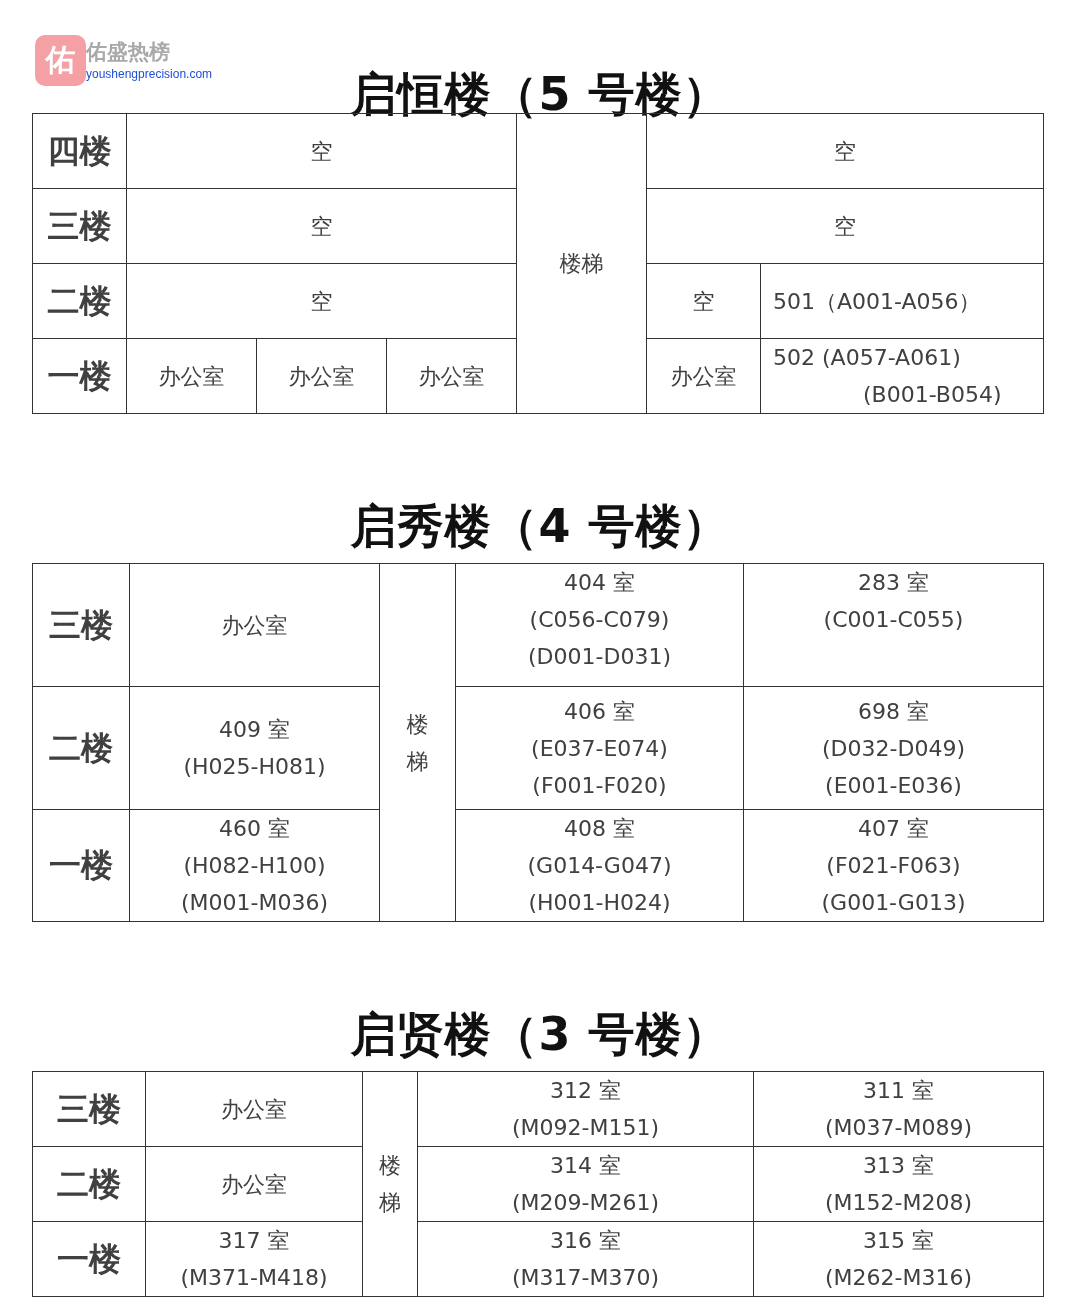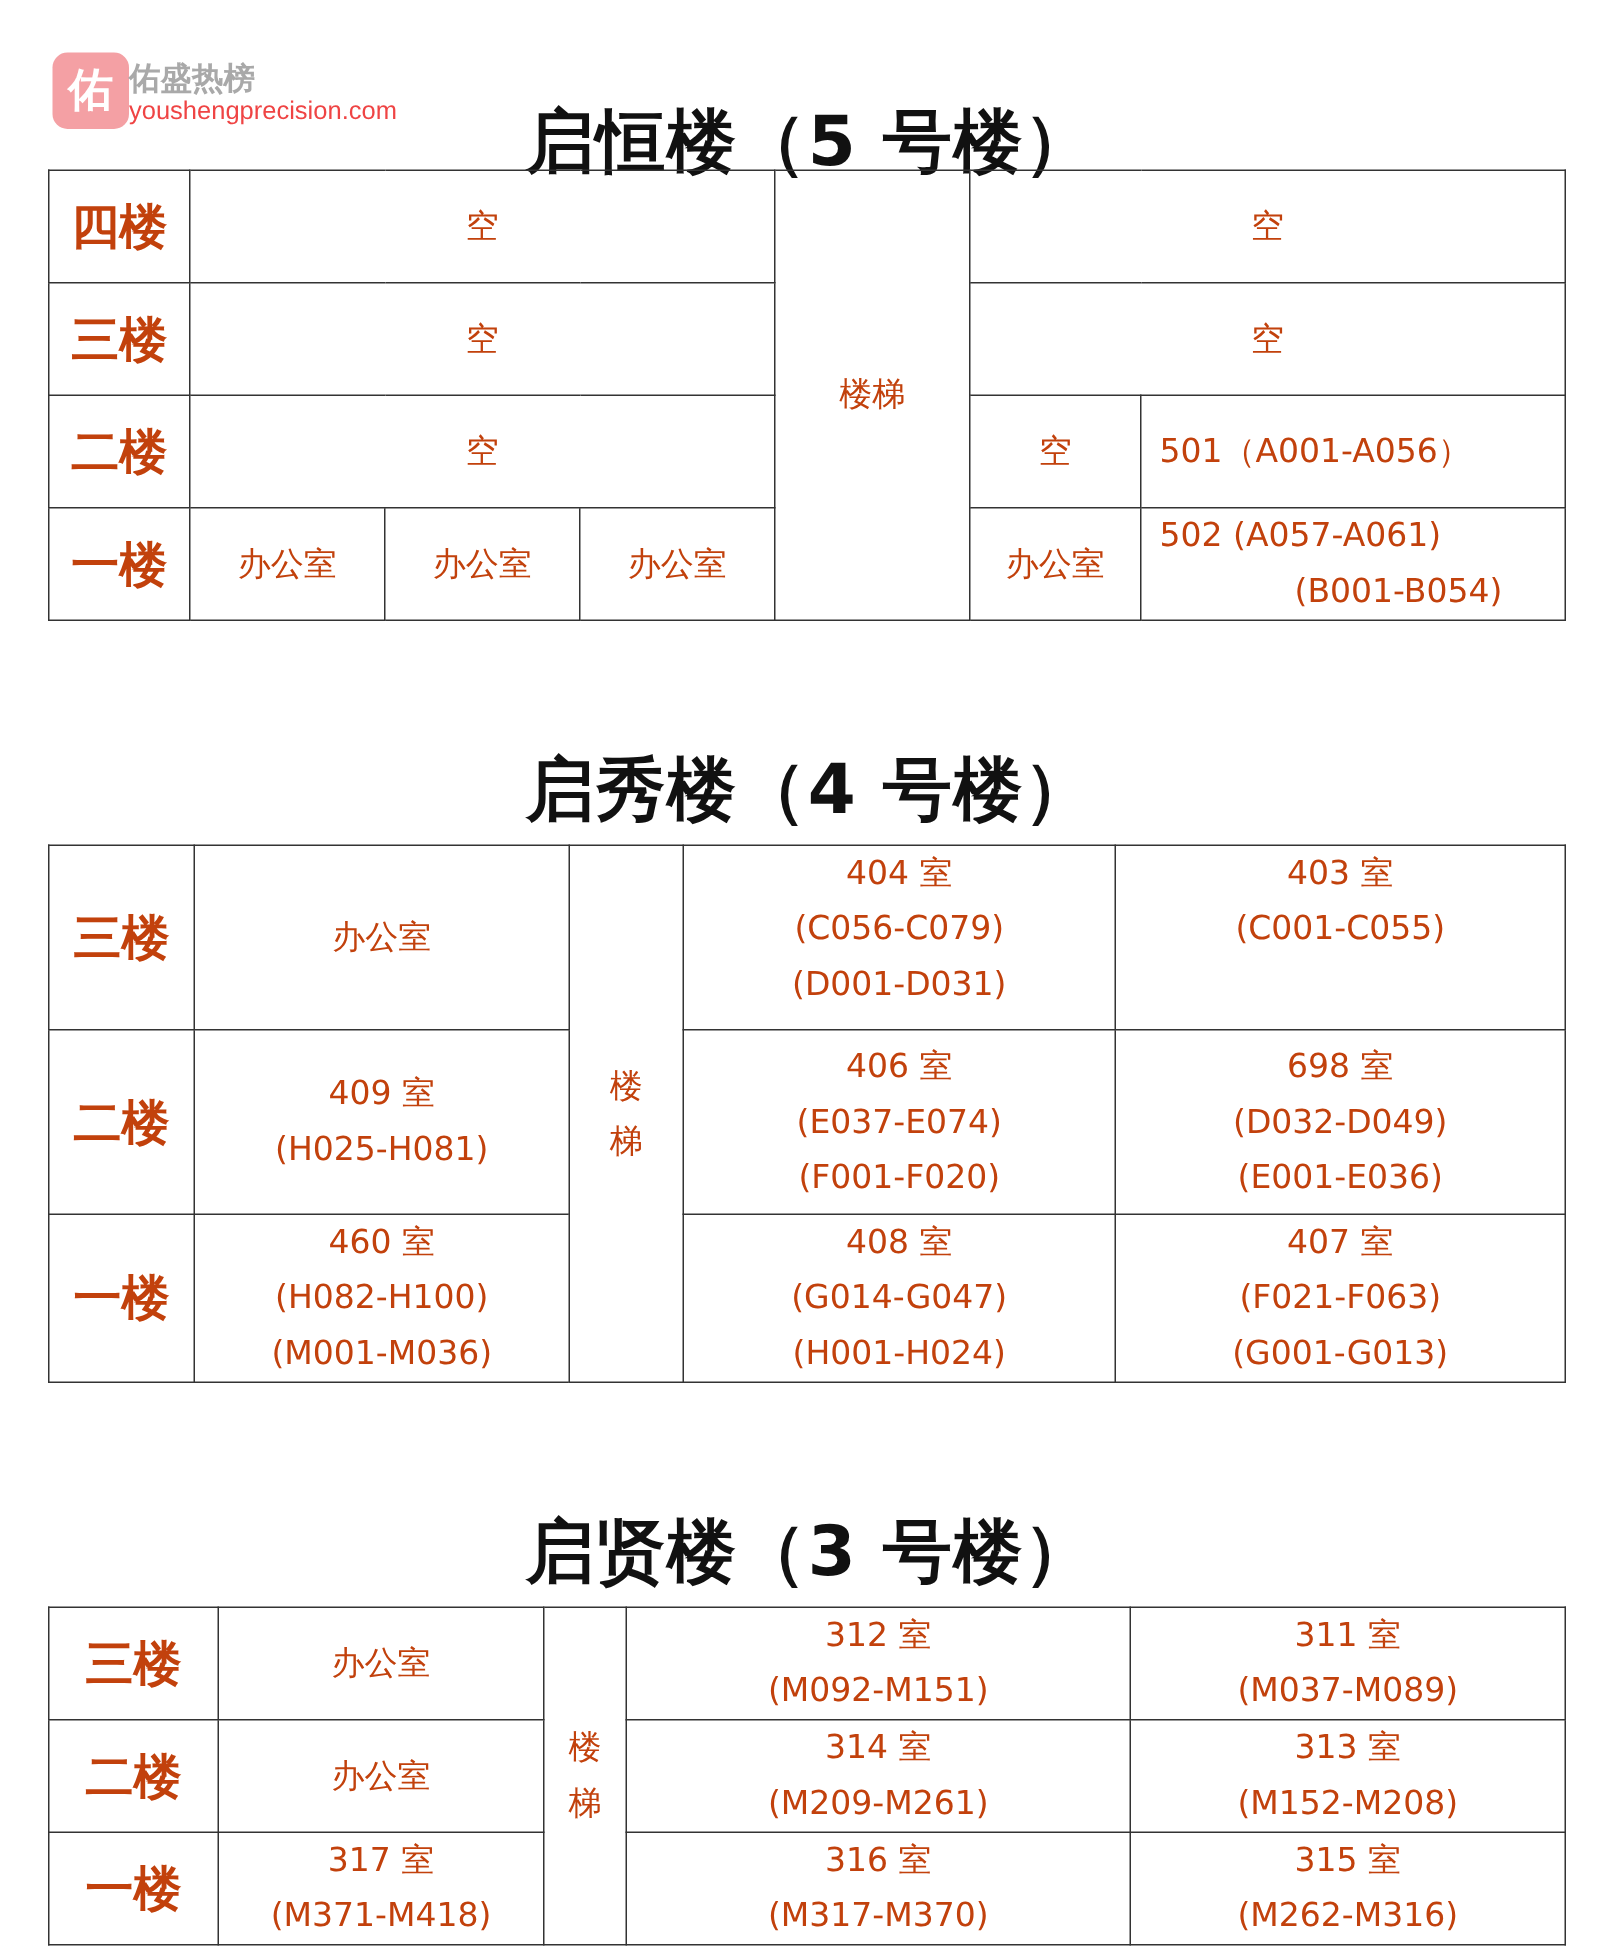--- a/index.html
+++ b/index.html
@@ -4,26 +4,26 @@
 <style>
   html, body { margin: 0; padding: 0; background: #ffffff; }
   body { width: 1080px; height: 1301px; position: relative; overflow: hidden;
          font-family: "DejaVu Sans", "Liberation Sans", sans-serif; color: #111; }
   .logo { position: absolute; left: 35px; top: 35px; display: flex; align-items: center; }
   .logo-badge { width: 51px; height: 51px; border-radius: 10px; background: #f4a0a4;
                 color: #fff; font-size: 30px; font-weight: bold; display: flex;
                 align-items: center; justify-content: center; }
   .logo-text { margin-left: 0; }
   .logo-name { font-size: 21px; font-weight: bold; color: #a9a9a9; line-height: 26px; }
-  .logo-url { font-size: 17px; color: #ef4444; line-height: 18px; font-family: "Liberation Sans", sans-serif; }
+  .logo-url { font-size: 12px; color: #1d4ed8; line-height: 18px; font-family: "Liberation Sans", sans-serif; }
   .title { position: absolute; left: 0; width: 1080px; text-align: center;
            font-size: 46px; font-weight: bold; color: #111; letter-spacing: 1px; }
   table { position: absolute; left: 32px; border-collapse: collapse; table-layout: fixed; }
   td { border: 1.5px solid #333; text-align: center; vertical-align: middle;
-       font-size: 22px; line-height: 37px; padding: 0; color: #c2410c; }
+       font-size: 22px; line-height: 37px; padding: 0; color: #404040; }
   td.floor { font-size: 32px; font-weight: bold; }
   td.stair { font-size: 22px; }
   td.left-text { text-align: left; padding-left: 12px; margin-left: 45px; }
   .line { display: block; }
   .indent { padding-left: 90px; }
   .vchar { display: block; line-height: 37px; }
 </style>
 </head>
 <body>
 
@@ -96,21 +96,21 @@
     <td rowspan="3" class="stair">
       <span class="vchar">楼</span>
       <span class="vchar">梯</span>
     </td>
     <td style="vertical-align:top;">
       <span class="line">404 室</span>
       <span class="line">(C056-C079)</span>
       <span class="line">(D001-D031)</span>
     </td>
     <td style="vertical-align:top;">
-      <span class="line">403 室</span>
+      <span class="line">283 室</span>
       <span class="line">(C001-C055)</span>
     </td>
   </tr>
   <tr style="height:123px">
     <td class="floor">二楼</td>
     <td>
       <span class="line">409 室</span>
       <span class="line">(H025-H081)</span>
     </td>
     <td>

